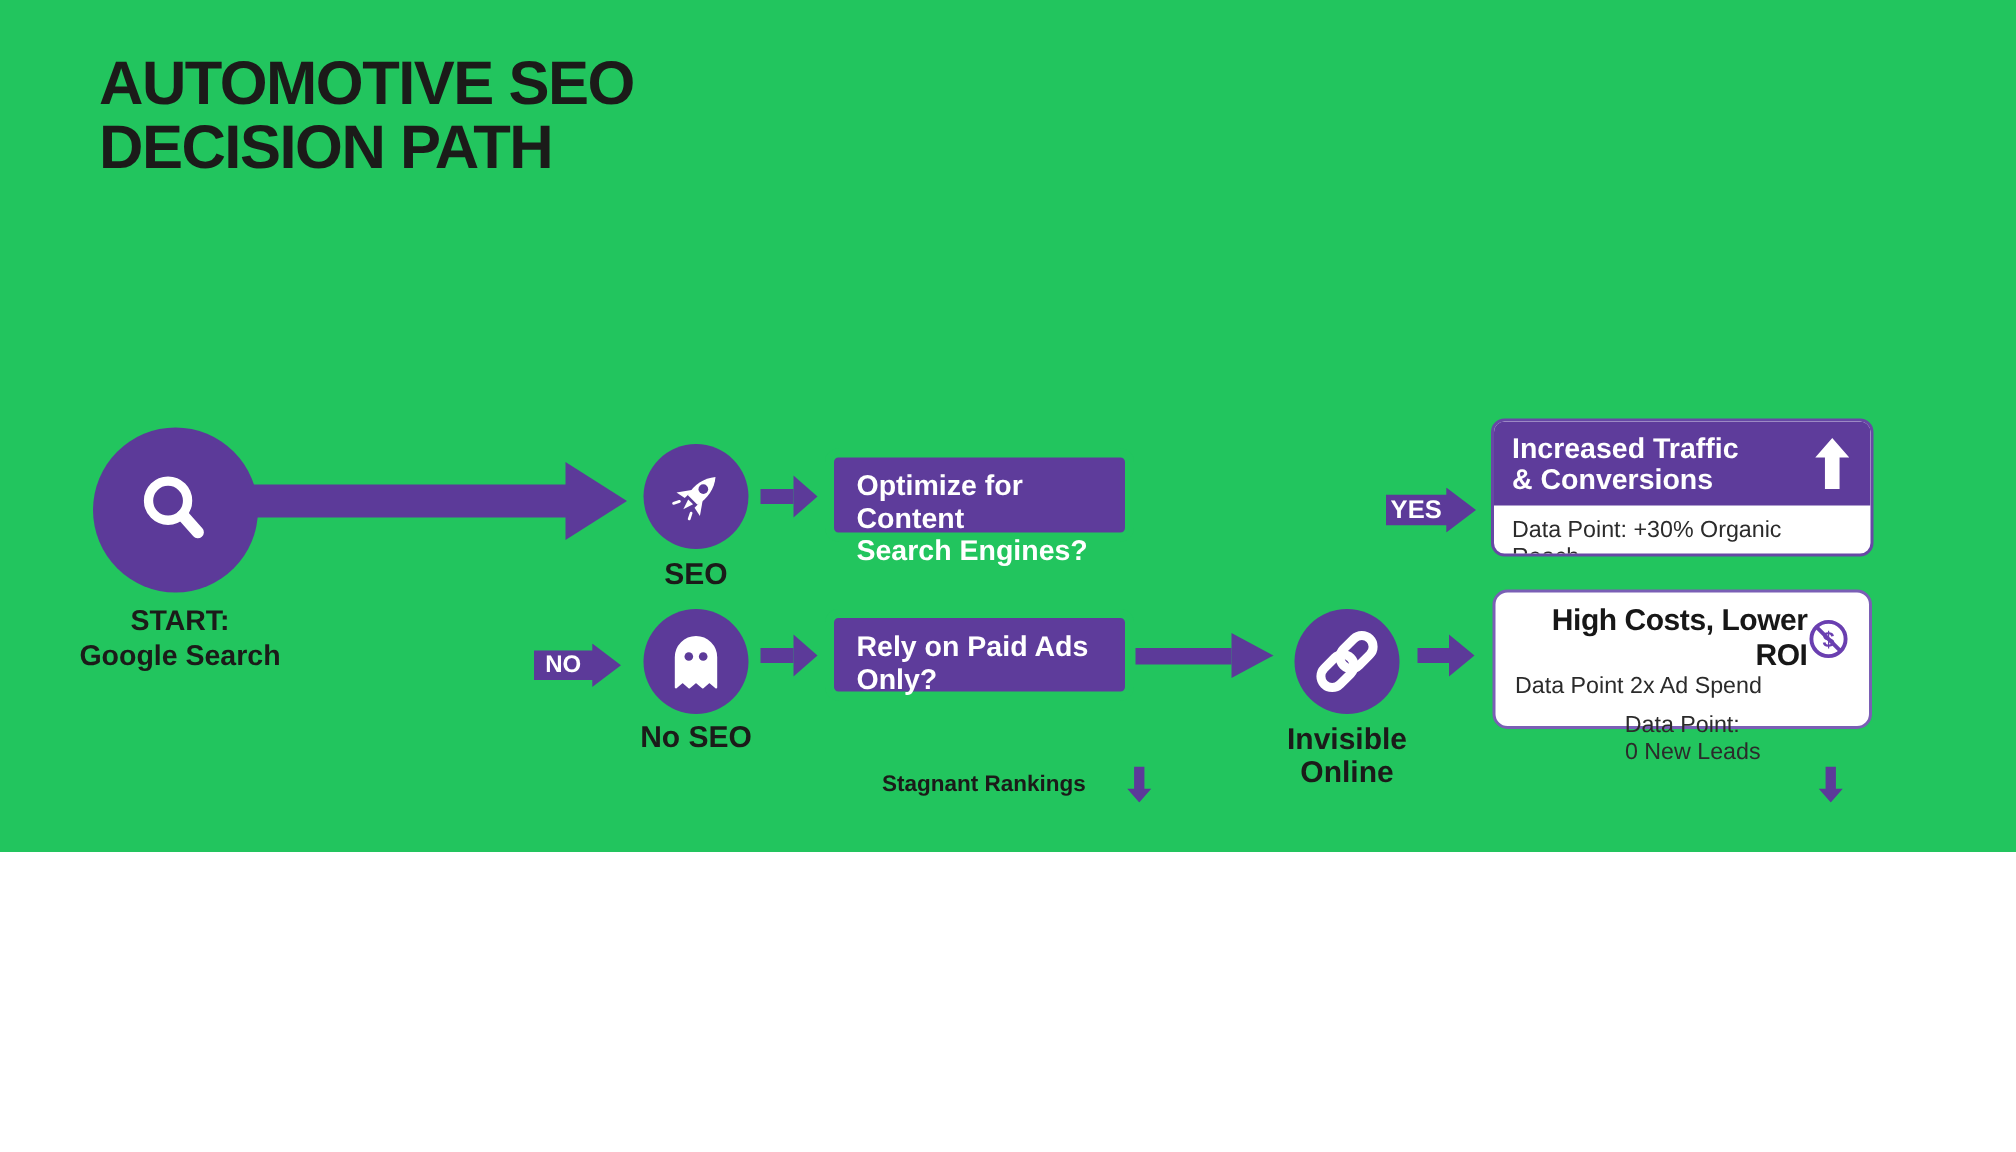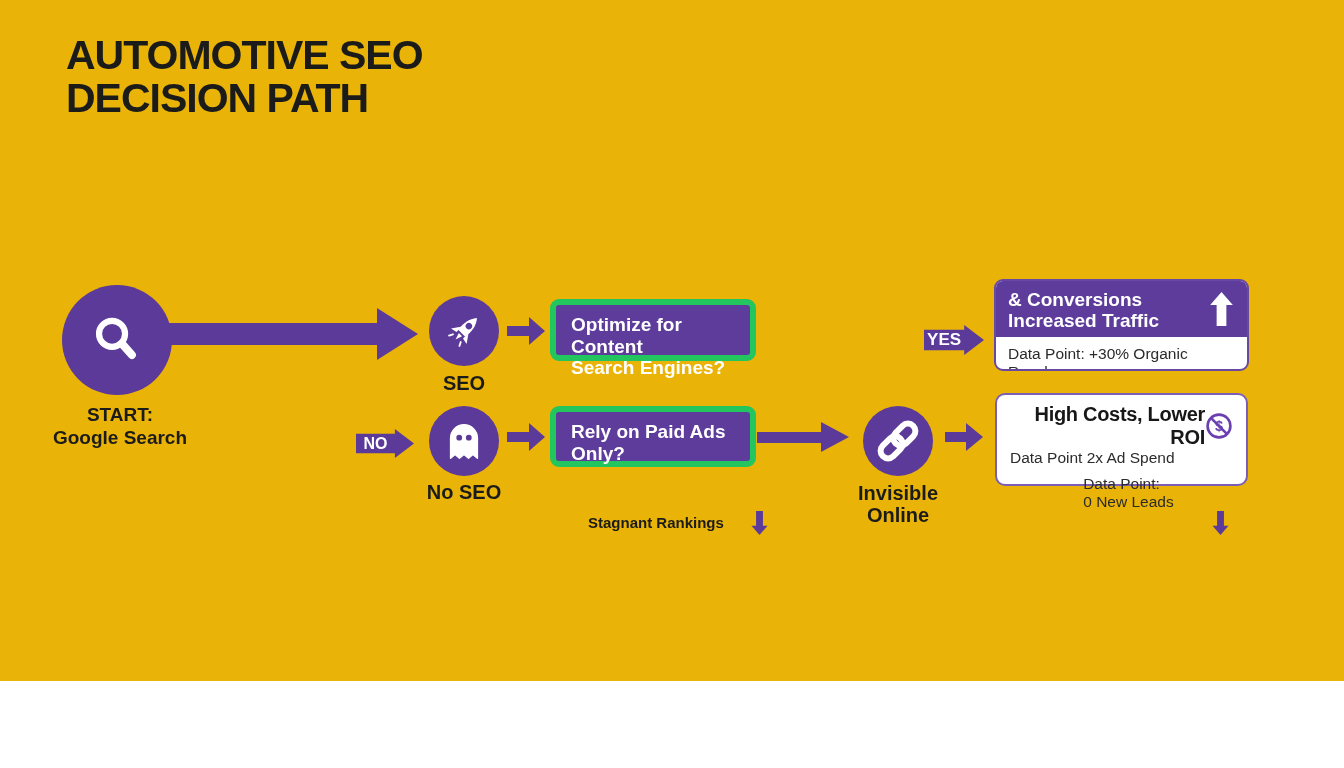--- a/index.html
+++ b/index.html
@@ -1,22 +1,22 @@
 <!DOCTYPE html>
 <html><head>
 <meta charset="utf-8">
 <style>
   * { margin: 0; padding: 0; box-sizing: border-box; }
   html, body { background: #ffffff; }
   body { font-family: "Liberation Sans", "DejaVu Sans", sans-serif; }
   .canvas {
     position: relative;
     width: 1344px;
-    height: 681px;
-    background: #eab308;
+    height: 568px;
+    background: #22c55e;
     overflow: hidden;
   }
   
   .title {
     position: absolute;
     left: 66px; top: 34px;
     font-size: 41px;
     font-weight: 800;
     line-height: 43px;
     letter-spacing: -1px;
@@ -192,22 +192,22 @@
     <div>Optimize for Content</div>
     <div>Search Engines?</div>
   </div>
 
   <div class="tag-arrow yes-arrow">
     <span>YES</span>
   </div>
 
   <div class="traffic-box">
     <div class="traffic-header">
+      <div>Increased Traffic</div>
       <div>&amp; Conversions</div>
-      <div>Increased Traffic</div>
       <span class="icon-wrap">
         <svg width="23" height="34" viewBox="0 0 20 30">
           <path d="M10 0 L20 11.5 H14.3 V30 H5.7 V11.5 H0 Z" fill="#ffffff"></path>
         </svg>
       </span>
     </div>
     <div class="traffic-body">Data Point: +30% Organic Reach</div>
   </div>
 
   <div class="tag-arrow no-arrow">

